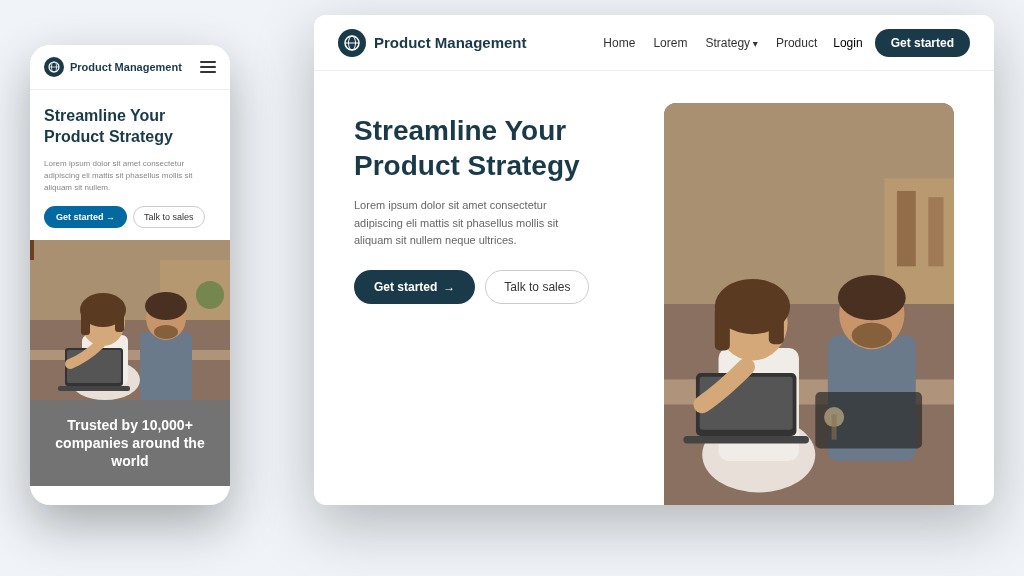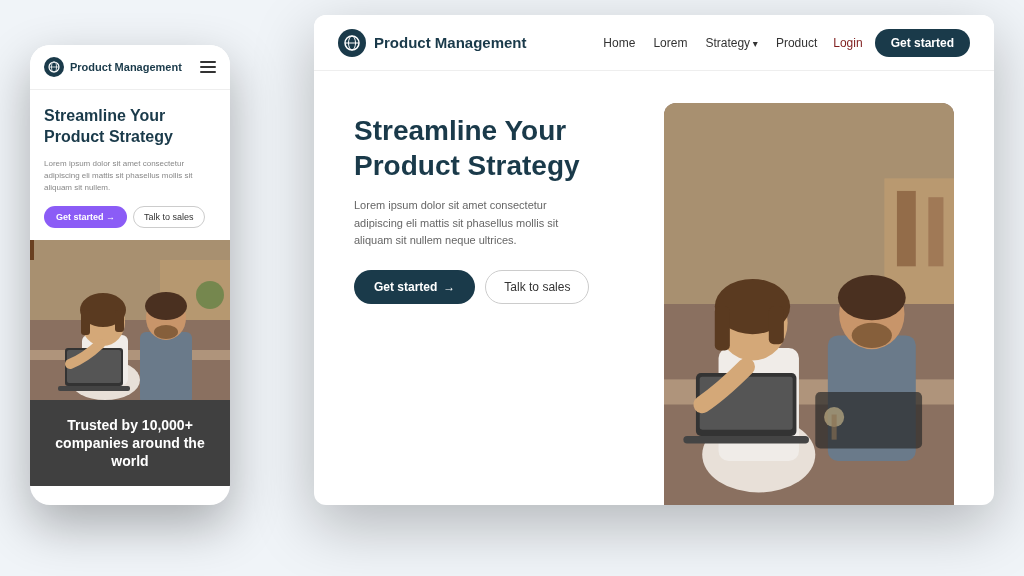--- a/index.html
+++ b/index.html
@@ -72,21 +72,21 @@
       color: #333;
       text-decoration: none;
       cursor: pointer;
     }
     .nav-link.has-arrow::after {
       content: ' ▾';
       font-size: 10px;
     }
     .nav-login {
       font-size: 12px;
-      color: #7f1d1d;
+      color: #000000;
       margin-right: 12px;
     }
     .nav-cta {
       background: #1a3a4a;
       color: #fff;
       border: none;
       border-radius: 20px;
       padding: 7px 16px;
       font-size: 12px;
       font-weight: 600;
@@ -230,21 +230,21 @@
       color: #888;
       line-height: 1.5;
       margin-bottom: 12px;
     }
     .mobile-buttons {
       display: flex;
       gap: 6px;
       align-items: center;
     }
     .mobile-btn-primary {
-      background: #8b5cf6;
+      background: #0369a1;
       color: #fff;
       border: none;
       border-radius: 16px;
       padding: 6px 12px;
       font-size: 9px;
       font-weight: 600;
       cursor: pointer;
     }
     .mobile-btn-secondary {
       background: #fff;
@@ -261,21 +261,21 @@
     .mobile-image {
       width: 100%;
       height: 160px;
       background: linear-gradient(135deg, #9a8070 0%, #7a6050 40%, #c4a886 70%, #b08060 100%);
       position: relative;
       overflow: hidden;
     }
 
     
     .mobile-bottom {
-      background: #404040;
+      background: #737373;
       padding: 16px 14px;
       flex: 1;
     }
     .mobile-bottom-text {
       font-size: 14px;
       font-weight: 800;
       color: #fff;
       line-height: 1.3;
       text-align: center;
     }

